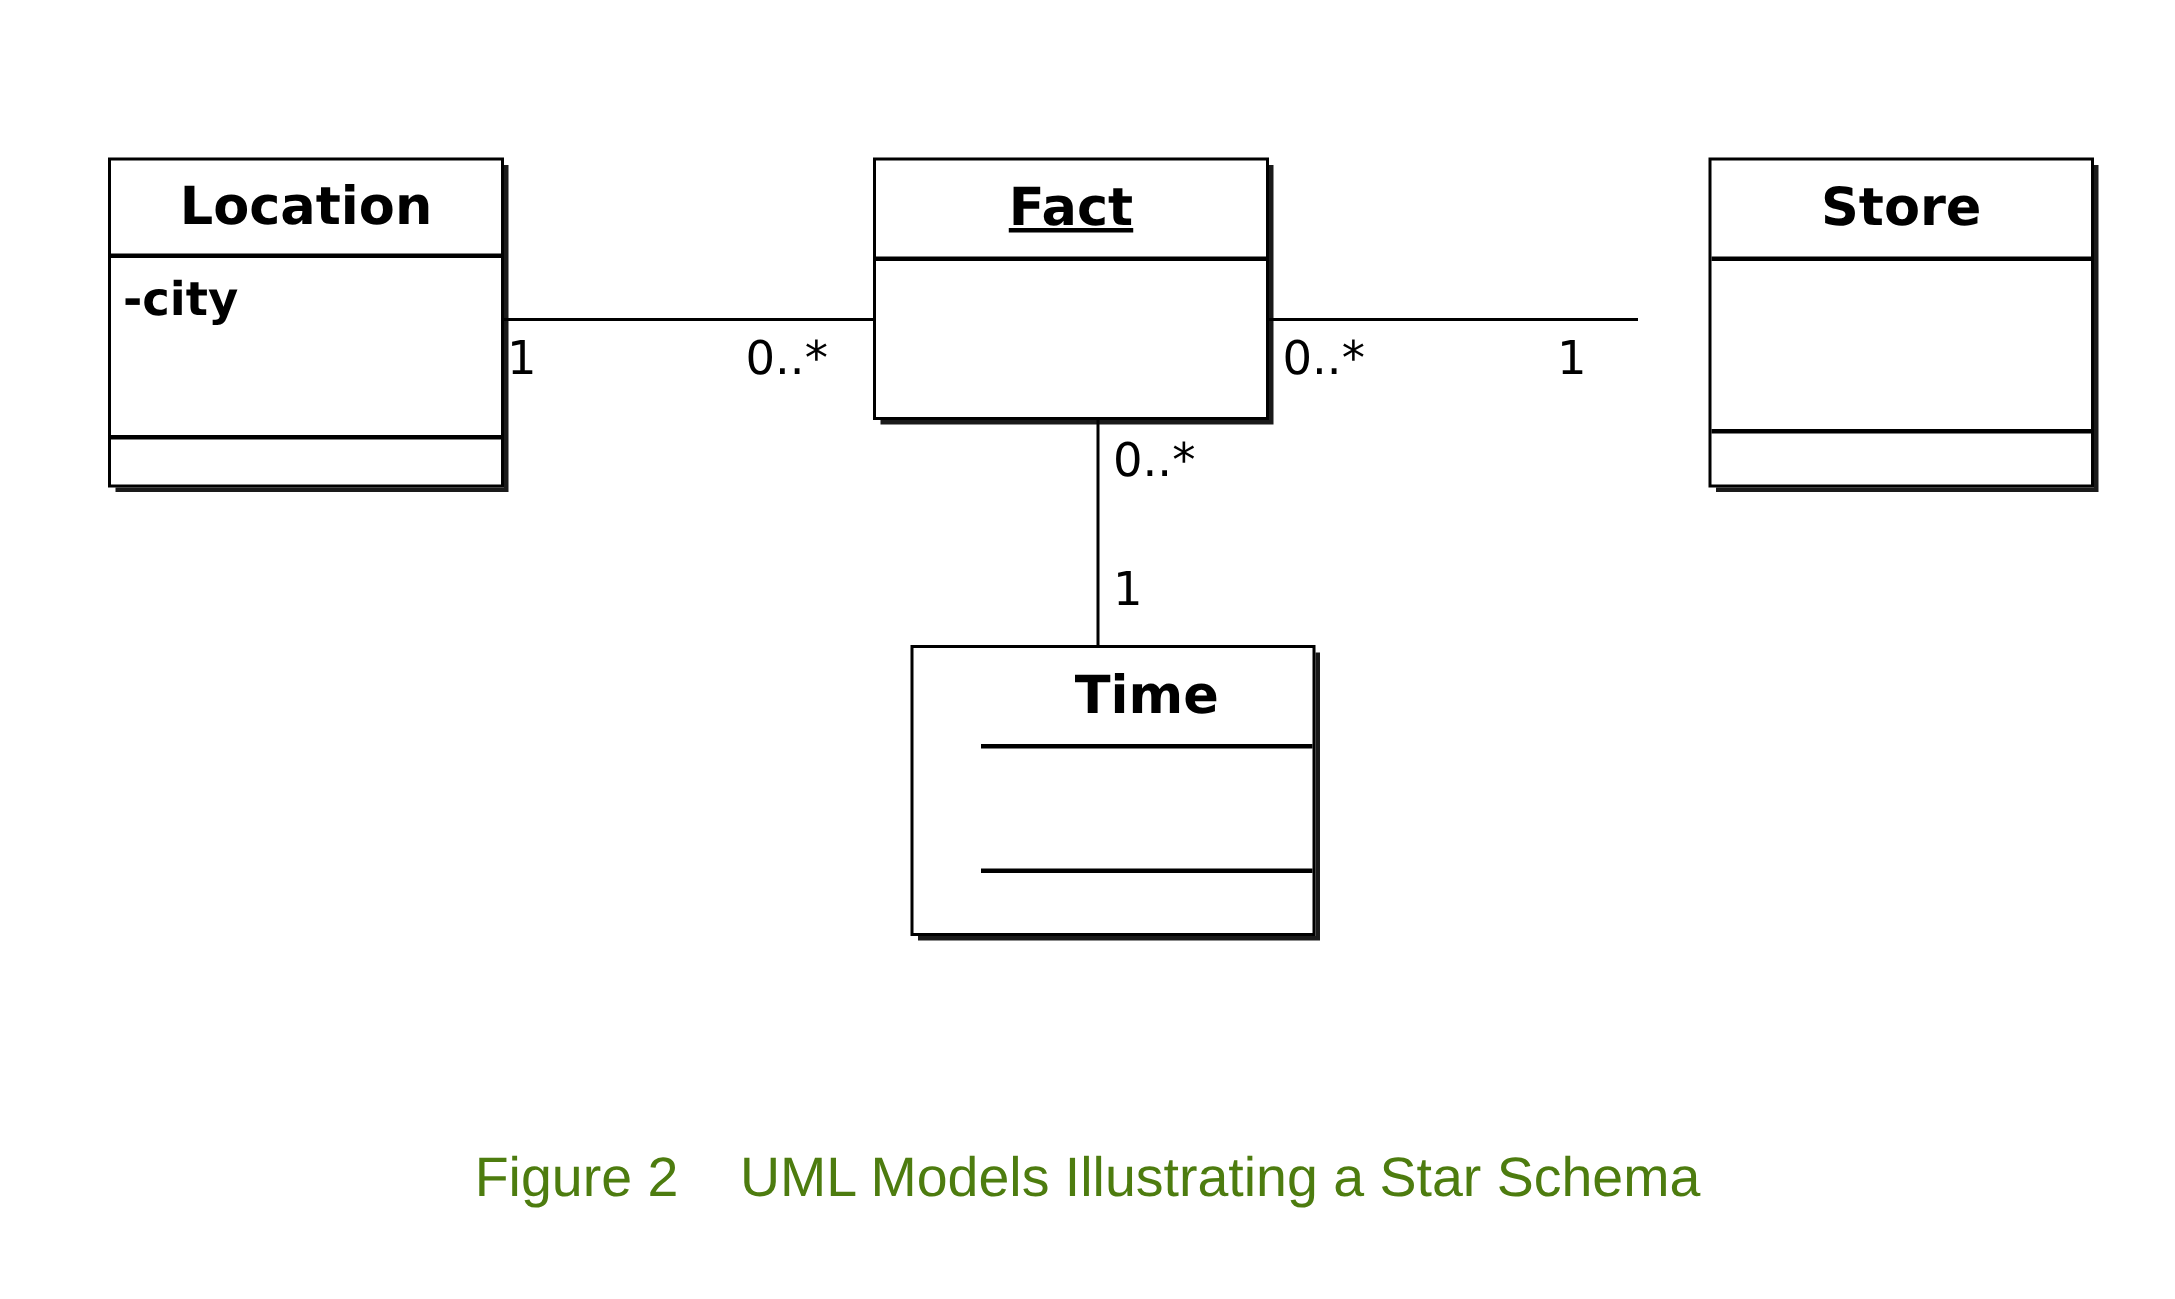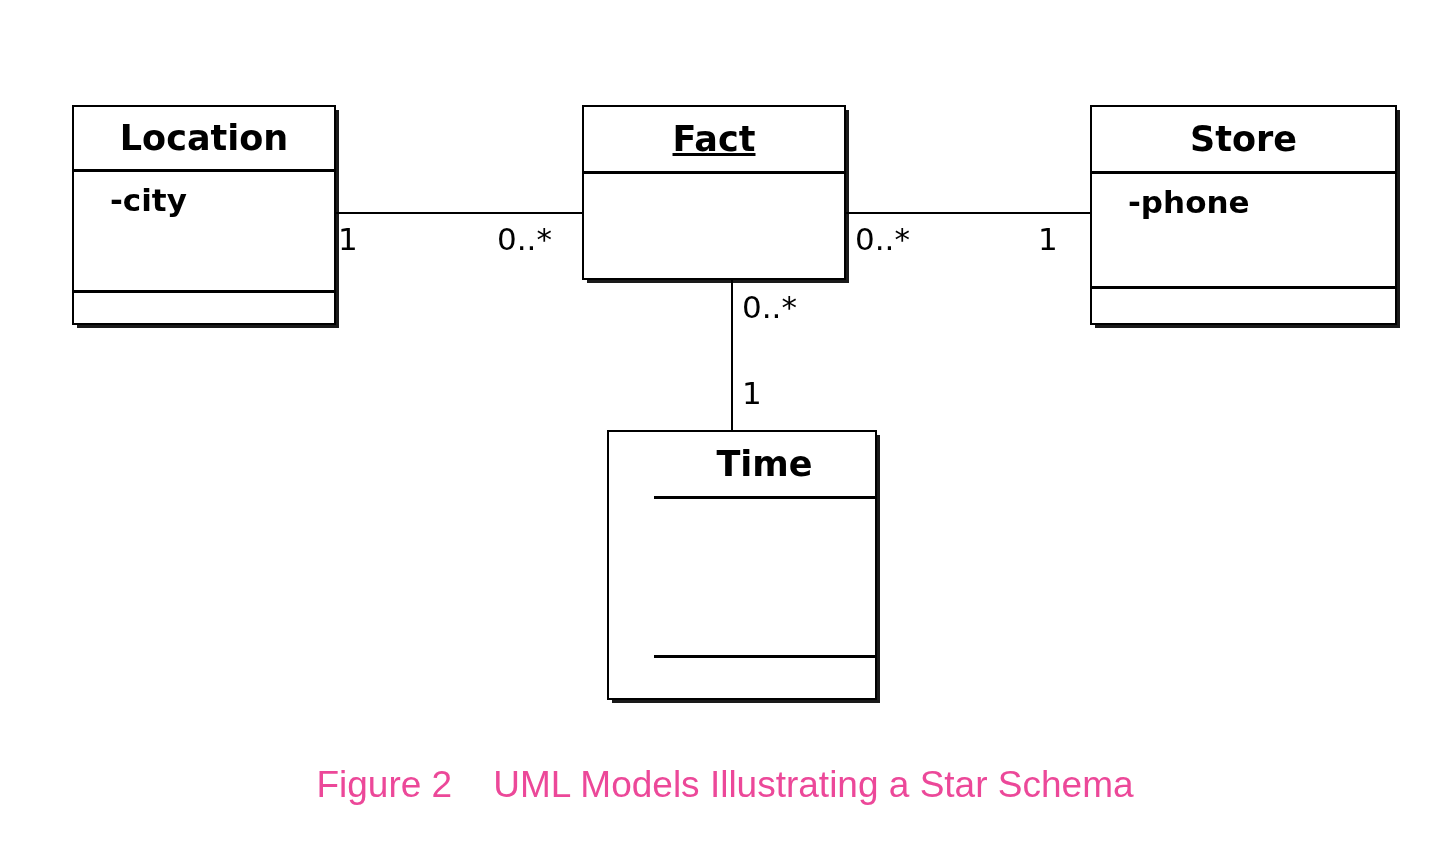--- a/index.html
+++ b/index.html
@@ -57,21 +57,20 @@
     display: flex;
     flex-direction: column;
   }
   .uml-attribute {
     font-family: "DejaVu Sans", sans-serif;
     font-weight: bold;
     font-size: 31px;
     line-height: 1.44;
     color: #000000;
     white-space: nowrap;
-    margin-left: 28px;
   }
   .uml-op-compartment {
     box-sizing: border-box;
     flex: 0 0 auto;
   }
 
   
   .assoc-line-h {
     position: absolute;
     height: 0;
@@ -96,21 +95,21 @@
   
   #figure-caption {
     position: absolute;
     left: 0;
     top: 766px;
     width: 1450px;
     text-align: center;
     font-family: "Liberation Sans", sans-serif;
     font-size: 37px;
     line-height: 1;
-    color: #ec4899;
+    color: #4d7c0f;
     white-space: pre;
   }
 </style>
 </head>
 <body>
 
 <div id="figure-canvas">
 
   <div class="uml-class" style="left:72px; top:105px; width:264px; height:220px;">
     <div class="uml-name-compartment" style="height:65px;">
@@ -122,31 +121,30 @@
     <div class="uml-op-compartment" style="height:30px;"></div>
   </div>
 
   <div class="uml-class" style="left:582px; top:105px; width:264px; height:175px;text-decoration:underline;">
     <div class="uml-name-compartment" style="height:67px;">
       <span class="uml-class-name">Fact</span>
     </div>
     <div class="uml-op-compartment" style="height:32px;"></div>
   </div>
 
-  <div class="uml-class" style="left:1090px; top:105px; width:307px; height:220px;">
+  <div class="uml-class" style="left:1139px; top:105px; width:257px; height:220px;">
     <div class="uml-name-compartment" style="height:67px;">
       <span class="uml-class-name">Store</span>
     </div>
     <div class="uml-attr-compartment">
-      <span class="uml-attribute">-phone</span>
     </div>
     <div class="uml-op-compartment" style="height:34px;"></div>
   </div>
 
-  <div class="uml-class" style="left:607px; top:430px; width:270px; height:270px;padding-left:45px;">
+  <div class="uml-class" style="left:607px; top:430px; width:270px; height:194px;padding-left:45px;">
     <div class="uml-name-compartment" style="height:67px;">
       <span class="uml-class-name">Time</span>
     </div>
     <div class="uml-attr-compartment">
     </div>
     <div class="uml-op-compartment" style="height:40px;"></div>
   </div>
 
   <div class="assoc-line-h" style="left:336px; top:212px; width:248px;"></div>
   <div class="multiplicity" style="left:338px; top:224px;">1</div>

